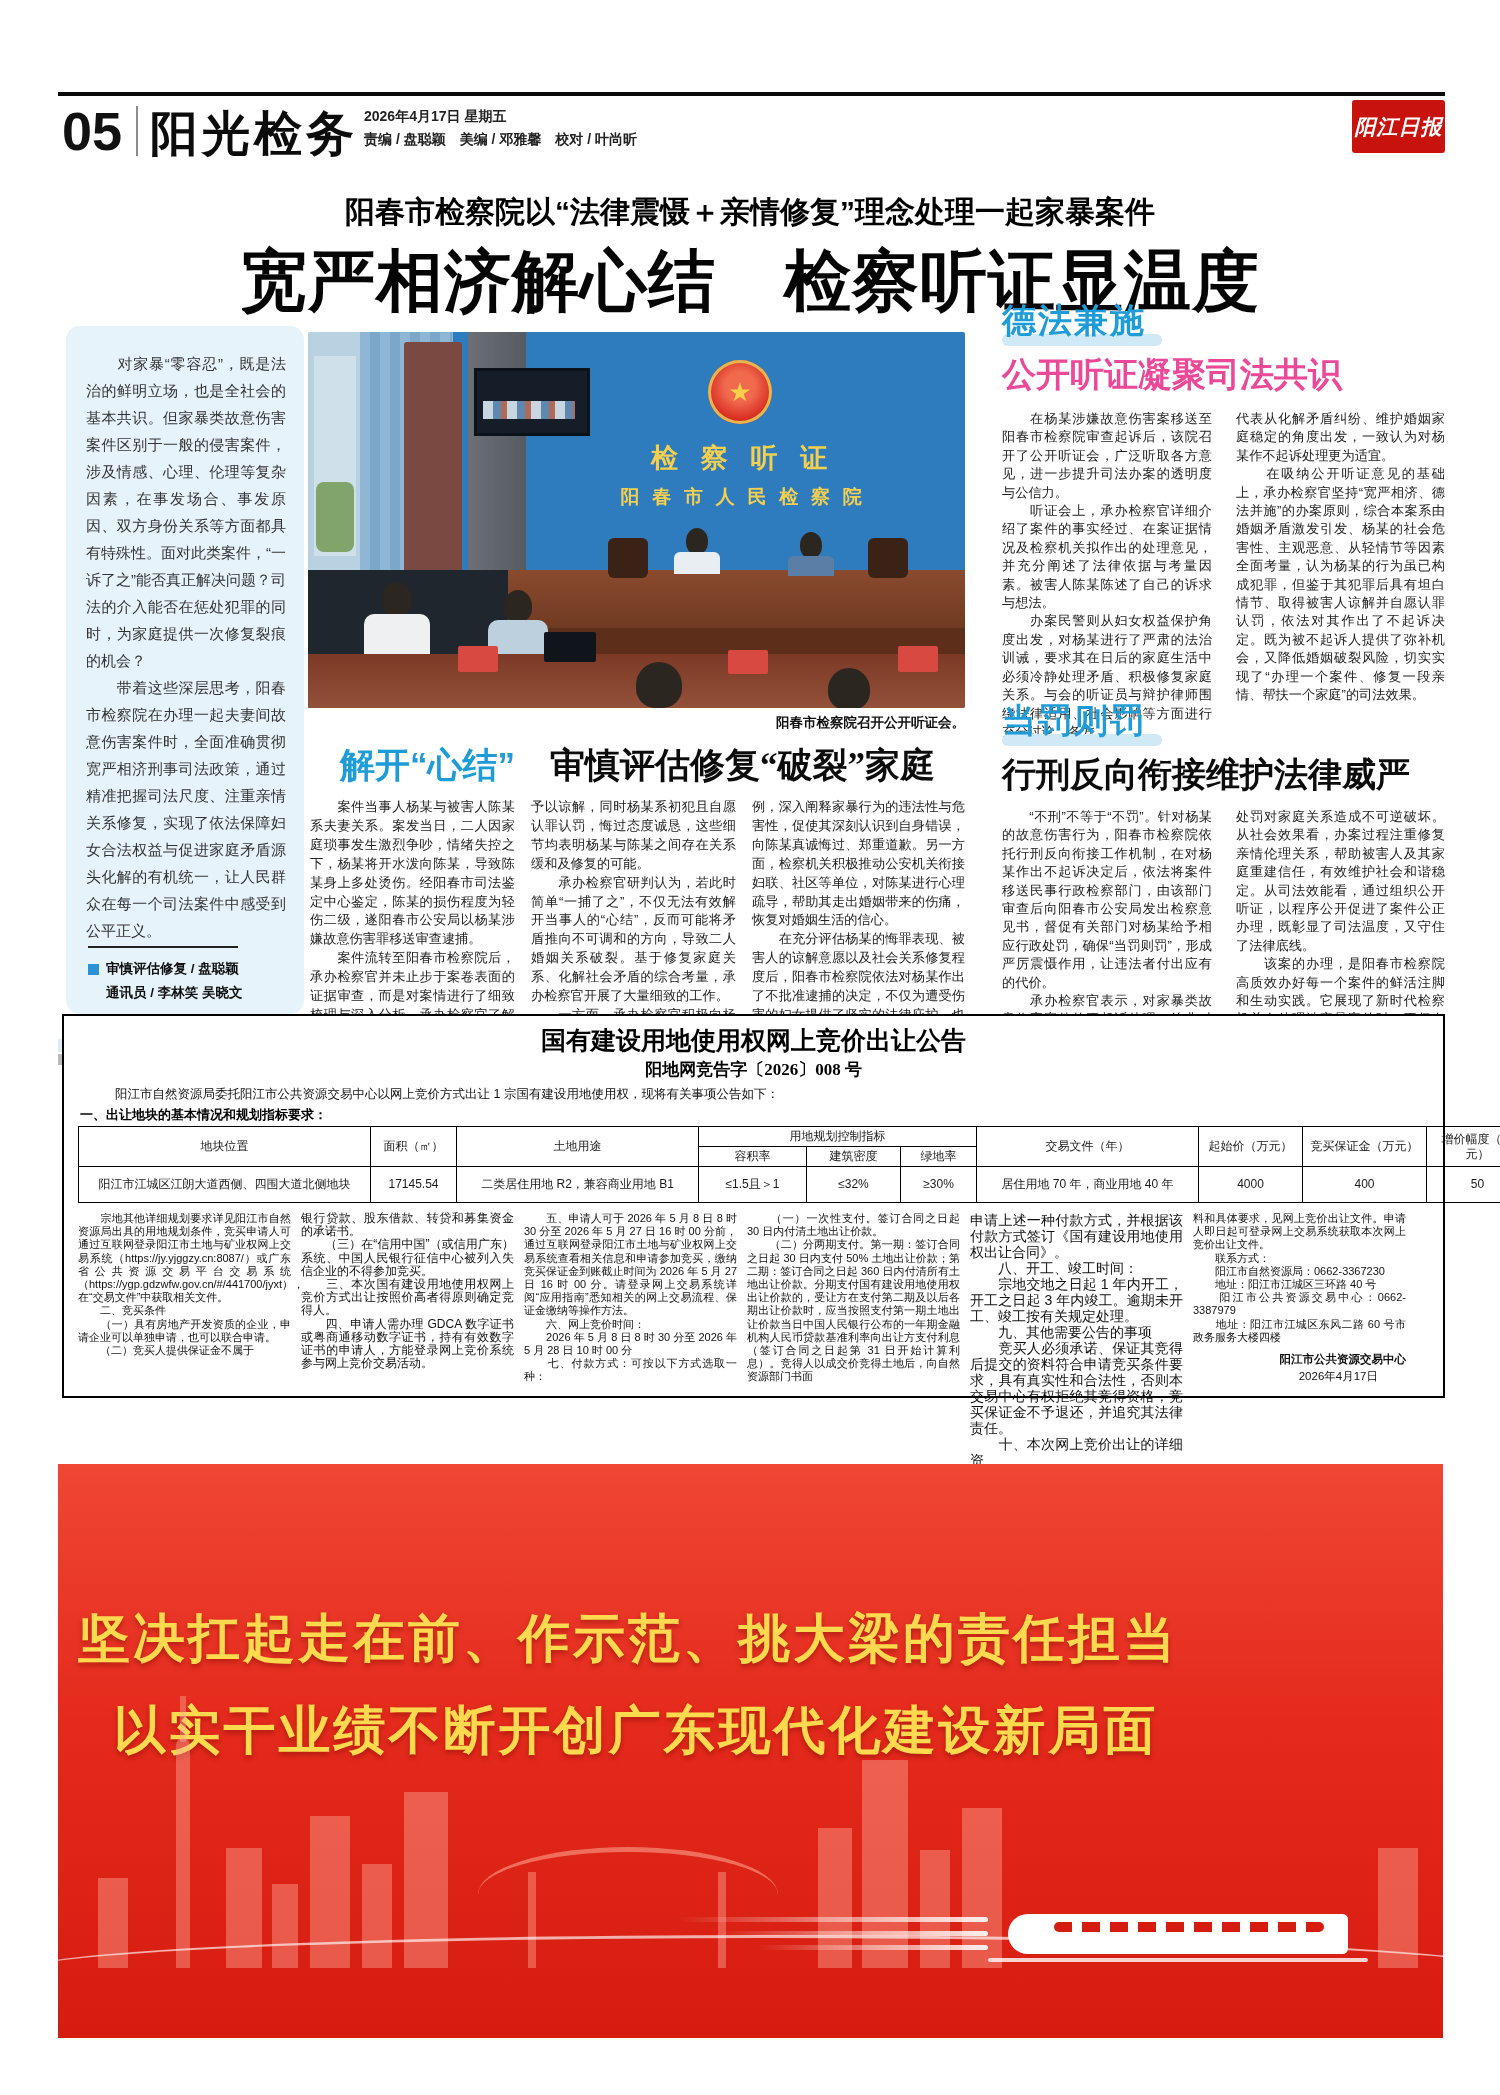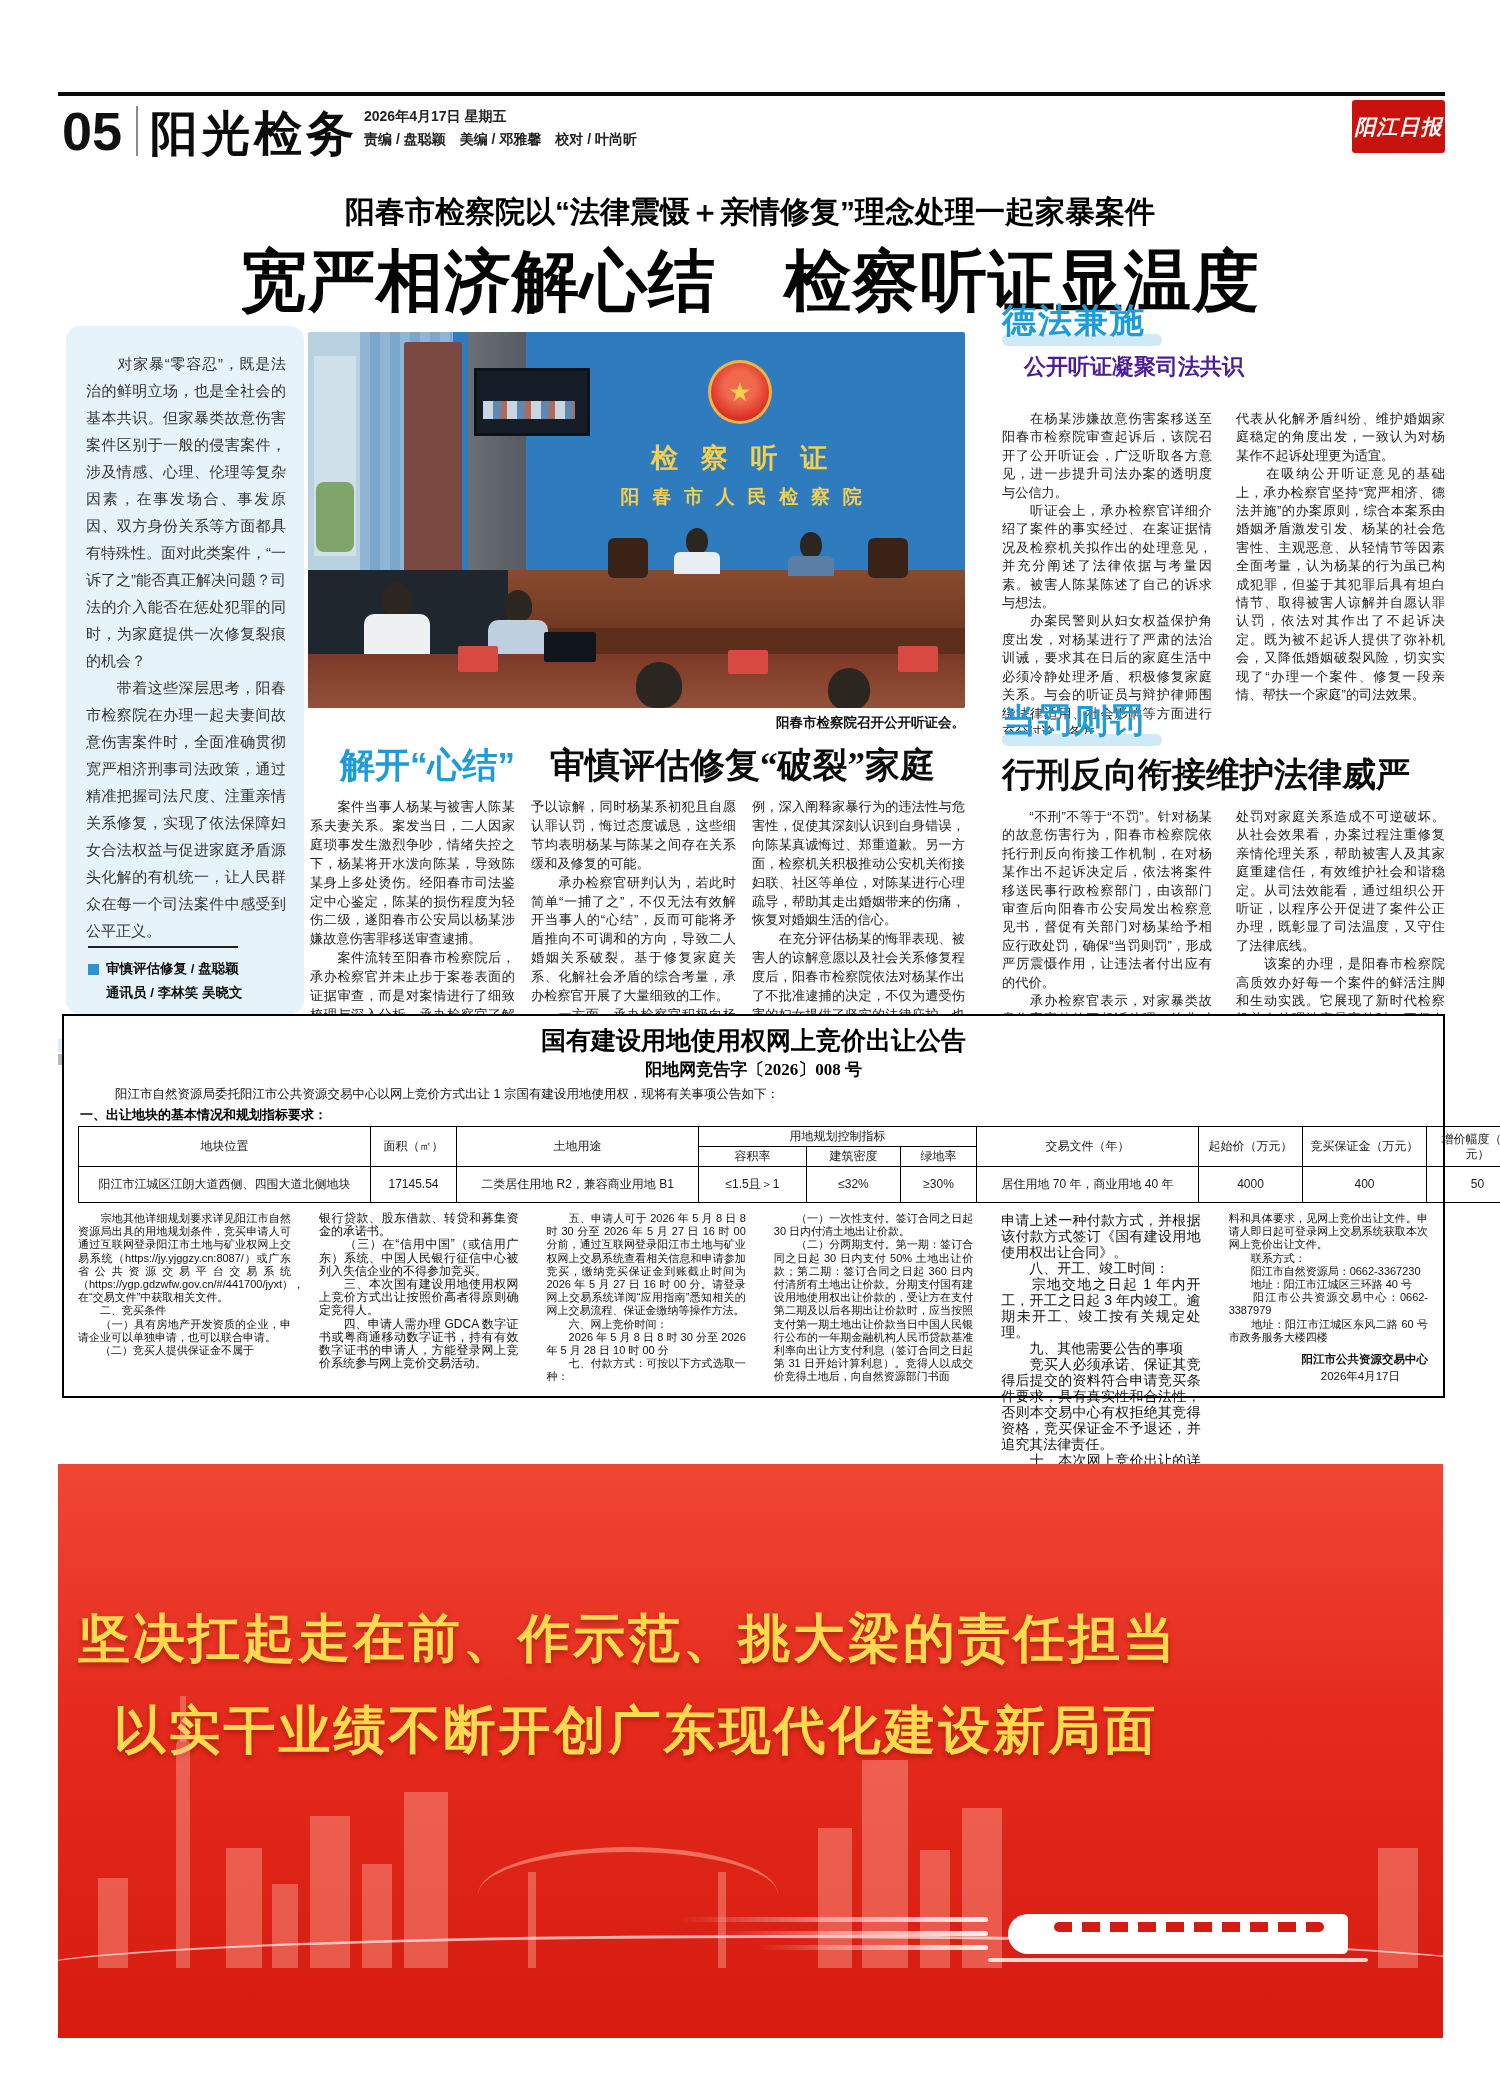--- a/index.html
+++ b/index.html
@@ -90,21 +90,21 @@
   <div class="abs flow" style="left:310px;top:798px;width:205px;font-size:13.2px;line-height:18.9px;color:#222;">　　案件当事人杨某与被害人陈某系夫妻关系。案发当日，二人因家庭琐事发生激烈争吵，情绪失控之下，杨某将开水泼向陈某，导致陈某身上多处烫伤。经阳春市司法鉴定中心鉴定，陈某的损伤程度为轻伤二级，遂阳春市公安局以杨某涉嫌故意伤害罪移送审查逮捕。
 　　案件流转至阳春市检察院后，承办检察官并未止步于案卷表面的证据审查，而是对案情进行了细致梳理与深入分析。承办检察官了解到，被害人陈某已明确表示对犯罪嫌疑人杨某</div>
   <div class="abs flow" style="left:531px;top:798px;width:205px;font-size:13.2px;line-height:18.9px;color:#222;">予以谅解，同时杨某系初犯且自愿认罪认罚，悔过态度诚恳，这些细节均表明杨某与陈某之间存在关系缓和及修复的可能。
 　　承办检察官研判认为，若此时简单“一捕了之”，不仅无法有效解开当事人的“心结”，反而可能将矛盾推向不可调和的方向，导致二人婚姻关系破裂。基于修复家庭关系、化解社会矛盾的综合考量，承办检察官开展了大量细致的工作。
 　　一方面，承办检察官积极向杨某释法说理，结合同类家暴案件判决事</div>
   <div class="abs flow" style="left:752px;top:798px;width:213px;font-size:13.2px;line-height:18.9px;color:#222;">例，深入阐释家暴行为的违法性与危害性，促使其深刻认识到自身错误，向陈某真诚悔过、郑重道歉。另一方面，检察机关积极推动公安机关衔接妇联、社区等单位，对陈某进行心理疏导，帮助其走出婚姻带来的伤痛，恢复对婚姻生活的信心。
 　　在充分评估杨某的悔罪表现、被害人的谅解意愿以及社会关系修复程度后，阳春市检察院依法对杨某作出了不批准逮捕的决定，不仅为遭受伤害的妇女提供了坚实的法律庇护，也为这个家庭提供了修复契机。</div>
 
   <div class="abs" style="left:1002px;top:334px;width:160px;height:12px;background:#cfe9f7;border-radius:6px;"></div>
   <div class="abs" style="left:1002px;top:298px;font-size:34px;font-weight:bold;color:#1e9cd8;letter-spacing:2px;">德法兼施</div>
-  <div class="abs serif" style="left:1024px;top:352px;font-size:22px;font-weight:bold;color:#4c1d95;">公开听证凝聚司法共识</div>
+  <div class="abs serif" style="left:1002px;top:352px;font-size:34px;font-weight:bold;color:#ec4899;">公开听证凝聚司法共识</div>
   <div class="abs flow" style="left:1002px;top:410px;width:210px;font-size:13.2px;line-height:18.4px;color:#222;">　　在杨某涉嫌故意伤害案移送至阳春市检察院审查起诉后，该院召开了公开听证会，广泛听取各方意见，进一步提升司法办案的透明度与公信力。
 　　听证会上，承办检察官详细介绍了案件的事实经过、在案证据情况及检察机关拟作出的处理意见，并充分阐述了法律依据与考量因素。被害人陈某陈述了自己的诉求与想法。
 　　办案民警则从妇女权益保护角度出发，对杨某进行了严肃的法治训诫，要求其在日后的家庭生活中必须冷静处理矛盾、积极修复家庭关系。与会的听证员与辩护律师围绕法律适用、社会影响等方面进行充分讨论，各方</div>
   <div class="abs flow" style="left:1236px;top:410px;width:209px;font-size:13.2px;line-height:18.4px;color:#222;">代表从化解矛盾纠纷、维护婚姻家庭稳定的角度出发，一致认为对杨某作不起诉处理更为适宜。
 　　在吸纳公开听证意见的基础上，承办检察官坚持“宽严相济、德法并施”的办案原则，综合本案系由婚姻矛盾激发引发、杨某的社会危害性、主观恶意、从轻情节等因素全面考量，认为杨某的行为虽已构成犯罪，但鉴于其犯罪后具有坦白情节、取得被害人谅解并自愿认罪认罚，依法对其作出了不起诉决定。既为被不起诉人提供了弥补机会，又降低婚姻破裂风险，切实实现了“办理一个案件、修复一段亲情、帮扶一个家庭”的司法效果。</div>
 
   <div class="abs" style="left:1002px;top:734px;width:160px;height:12px;background:#cfe9f7;border-radius:6px;"></div>
   <div class="abs" style="left:1002px;top:698px;font-size:34px;font-weight:bold;color:#1e9cd8;letter-spacing:2px;">当罚则罚</div>
   <div class="abs serif" style="left:1002px;top:752px;font-size:34px;font-weight:bold;color:#0c0c0c;">行刑反向衔接维护法律威严</div>
   <div class="abs flow" style="left:1002px;top:808px;width:210px;font-size:13.2px;line-height:18.4px;color:#222;">　　“不刑”不等于“不罚”。针对杨某的故意伤害行为，阳春市检察院依托行刑反向衔接工作机制，在对杨某作出不起诉决定后，依法将案件移送民事行政检察部门，由该部门审查后向阳春市公安局发出检察意见书，督促有关部门对杨某给予相应行政处罚，确保“当罚则罚”，形成严厉震慑作用，让违法者付出应有的代价。
@@ -160,21 +160,21 @@
         <td>≤1.5且＞1</td>
         <td>≤32%</td>
         <td>≥30%</td>
         <td>居住用地 70 年，商业用地 40 年</td>
         <td>4000</td>
         <td>400</td>
         <td>50</td>
       </tr>
     </tbody>
       </table>
-    <div class="abs" style="left:14px;top:196px;width:1350px;display:flex;gap:28px;">
+    <div class="abs" style="left:14px;top:196px;width:1350px;display:flex;gap:10px;">
       <div class="flow" style="width:213px;font-size:11px;line-height:13.2px;color:#111;">　　宗地其他详细规划要求详见阳江市自然资源局出具的用地规划条件，竞买申请人可通过互联网登录阳江市土地与矿业权网上交易系统（https://jy.yjggzy.cn:8087/）或广东省公共资源交易平台交易系统（https://ygp.gdzwfw.gov.cn/#/441700/jyxt），在“交易文件”中获取相关文件。
 　　二、竞买条件
 　　（一）具有房地产开发资质的企业，申请企业可以单独申请，也可以联合申请。
 　　（二）竞买人提供保证金不属于</div>
       <div class="flow" style="width:213px;font-size:12px;line-height:13.2px;color:#111;">银行贷款、股东借款、转贷和募集资金的承诺书。
 　　（三）在“信用中国”（或信用广东）系统、中国人民银行征信中心被列入失信企业的不得参加竞买。
 　　三、本次国有建设用地使用权网上竞价方式出让按照价高者得原则确定竞得人。
 　　四、申请人需办理 GDCA 数字证书或粤商通移动数字证书，持有有效数字证书的申请人，方能登录网上竞价系统参与网上竞价交易活动。</div>
       <div class="flow" style="width:213px;font-size:11px;line-height:13.2px;color:#111;">　　五、申请人可于 2026 年 5 月 8 日 8 时 30 分至 2026 年 5 月 27 日 16 时 00 分前，通过互联网登录阳江市土地与矿业权网上交易系统查看相关信息和申请参加竞买，缴纳竞买保证金到账截止时间为 2026 年 5 月 27 日 16 时 00 分。请登录网上交易系统详阅“应用指南”悉知相关的网上交易流程、保证金缴纳等操作方法。
 　　六、网上竞价时间：

